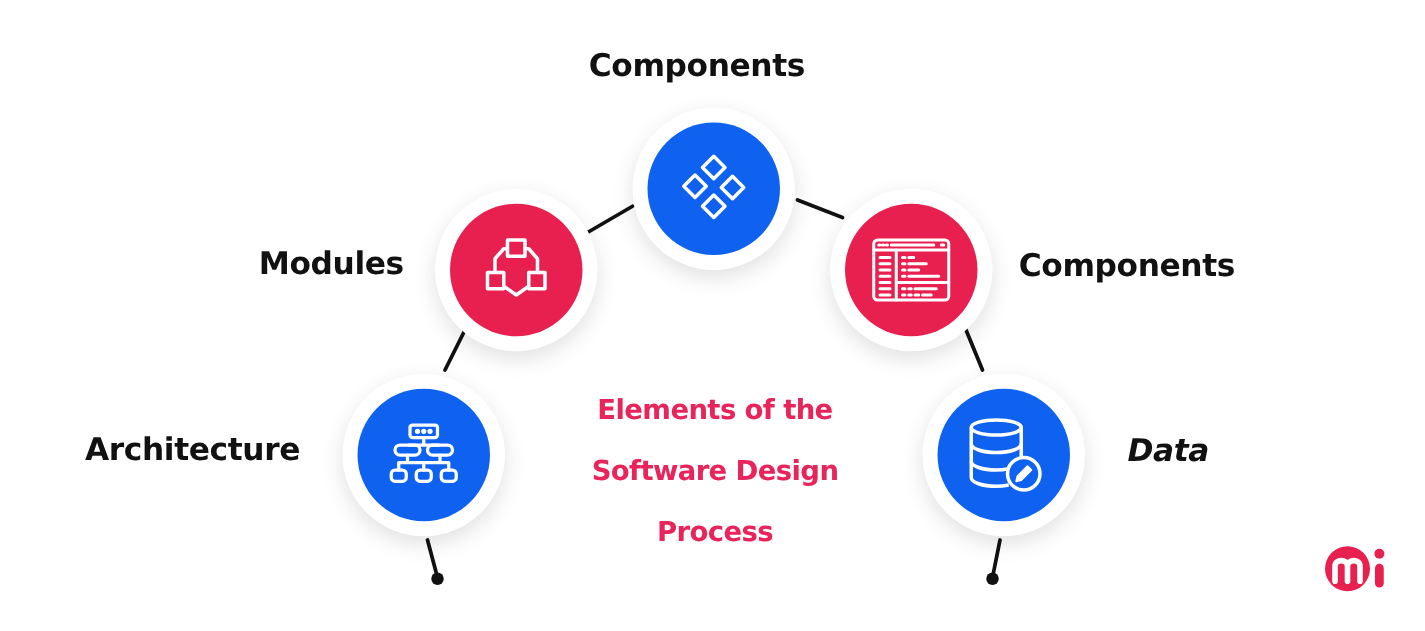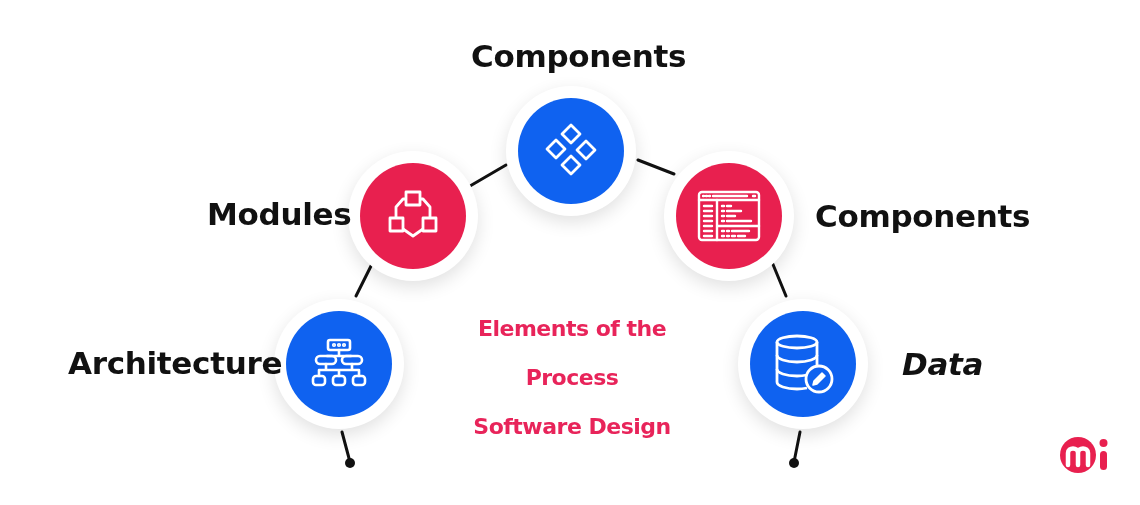--- a/index.html
+++ b/index.html
@@ -2,21 +2,21 @@
 <html><head>
 <meta charset="utf-8">
 <style>
   html, body { margin:0; padding:0; }
   body { width:1140px; height:505px; background:#ffffff; position:relative; overflow:hidden; font-family:"DejaVu Sans", sans-serif; }
   .arc { position:absolute; left:0; top:0; width:1140px; height:505px; }
   .node { position:absolute; width:130px; height:130px; border-radius:50%; background:#ffffff;
           box-shadow: 0 6px 18px rgba(0,0,0,0.12); }
   .node .inner { position:absolute; left:12px; top:12px; width:106px; height:106px; border-radius:50%;
           display:flex; align-items:center; justify-content:center; }
-  .label { position:absolute; font-weight:bold; font-size:31px; color:#111111; white-space:nowrap; letter-spacing:-0.3px; }
+  .label { position:absolute; font-weight:bold; font-size:25px; color:#111111; white-space:nowrap; letter-spacing:-0.3px; }
   .title { position:absolute; left:420px; top:304px; width:304px; text-align:center; font-weight:bold;
            font-size:22px; line-height:49px; color:#e8245a; letter-spacing:-0.5px; }
   .logo { position:absolute; left:1058px; top:435px; width:64px; height:40px; }
 </style>
 </head>
 <body>
 
 <svg class="arc" viewBox="0 0 1140 505">
   <g stroke="#111" stroke-width="3" fill="none" stroke-linecap="round">
 
@@ -106,22 +106,22 @@
       <path d="M6 37 C6 41 15 44 26 44 C30 44 33 43.6 36 43"></path>
       <circle cx="48" cy="47" r="13" fill="#0f62f0"></circle>
       <path d="M42 53 L43 49 L51 41 L54 44 L46 52 Z" fill="#fff" stroke-width="1.5"></path>
     </svg>
   </div>
 </div>
 <div class="label" style="left:902px; top:346px;font-style:italic;">Data</div>
 
 <div class="title">
   <div>Elements of the</div>
+  <div>Software Design</div>
   <div>Process</div>
-  <div>Software Design</div>
 </div>
 
 <svg class="logo" viewBox="0 0 64 40">
   <circle cx="20" cy="20" r="18" fill="#e8204f"></circle>
   <path d="M10 30 V18 C10 12 20 12 20 18 V30 M20 18 C20 12 30 12 30 18 V30" stroke="#fff" stroke-width="4.5" fill="none" stroke-linecap="round"></path>
   <rect x="42" y="16" width="7" height="19" rx="3.5" fill="#e8204f"></rect>
   <circle cx="45.5" cy="8" r="4" fill="#e8204f"></circle>
 </svg>
 
 </body></html>

